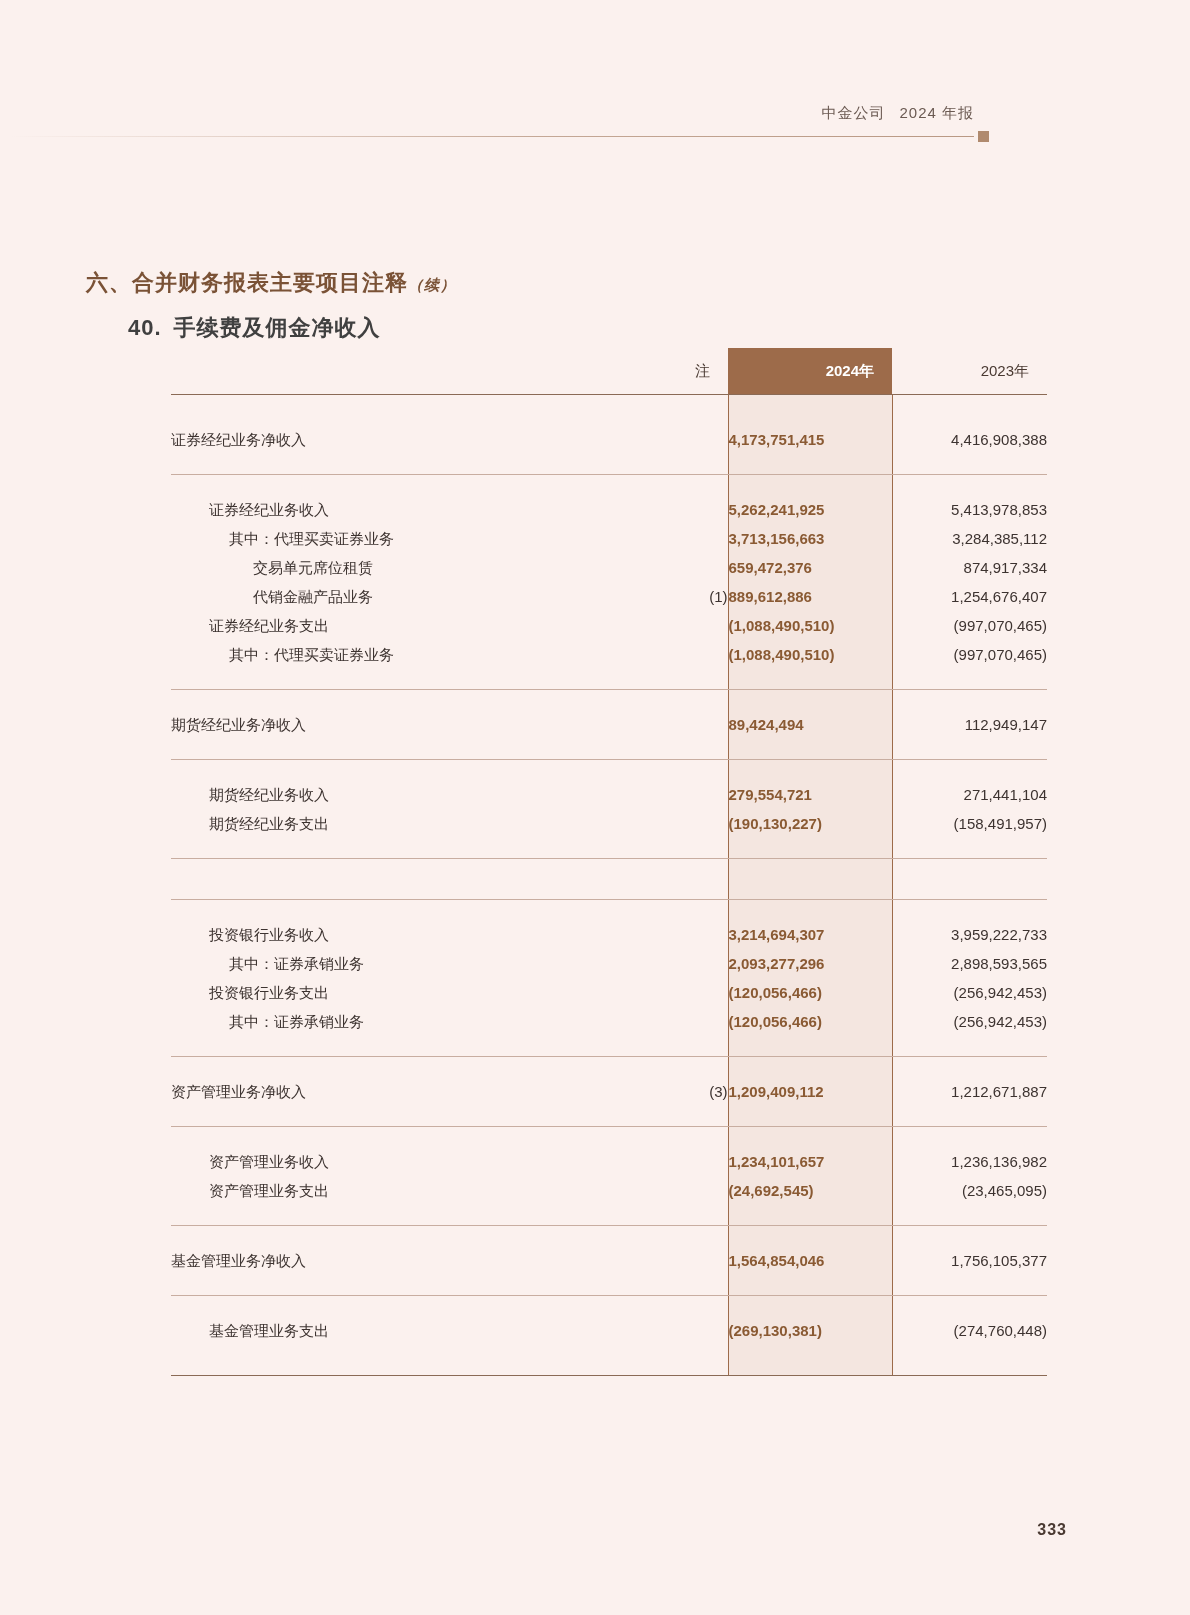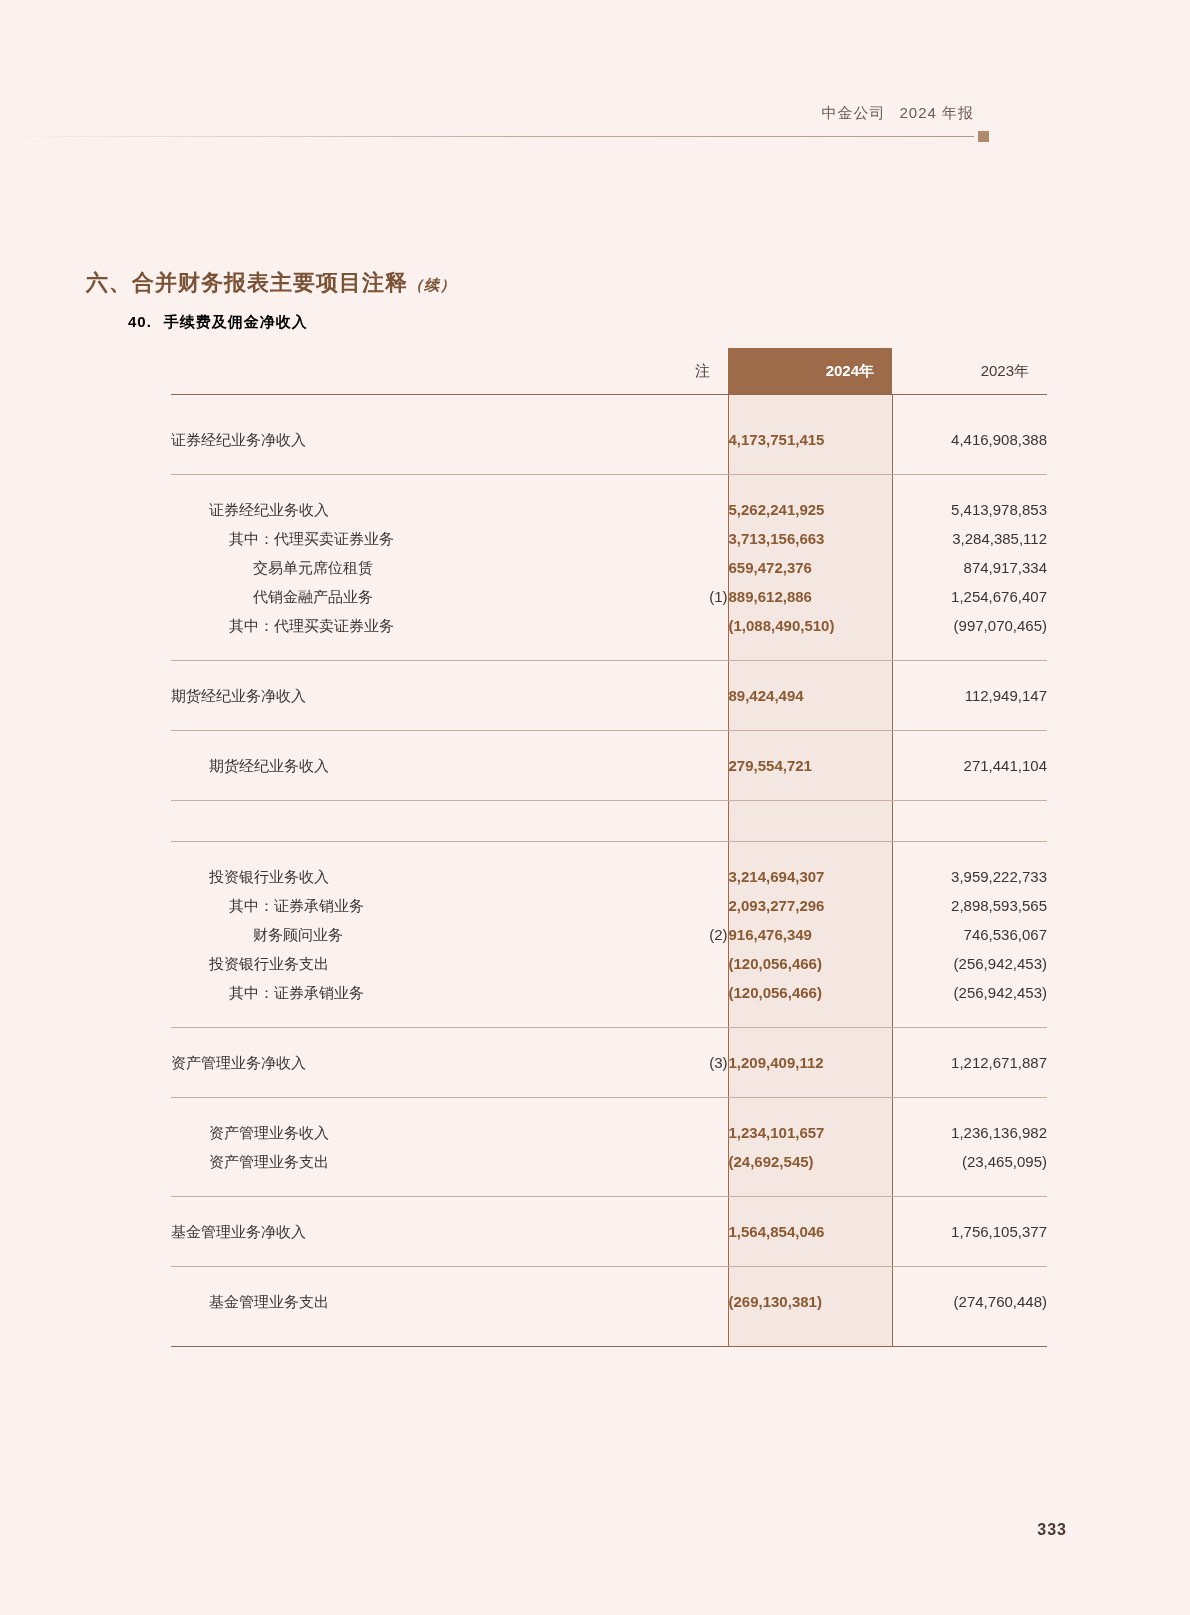--- a/index.html
+++ b/index.html
@@ -64,23 +64,23 @@
   }
   .section-title .cont {
     font-size: 15px;
     font-weight: bold;
     font-style: italic;
   }
   .sub-title {
     position: absolute;
     left: 128px;
     top: 313px;
-    font-size: 15px;
+    font-size: 22px;
     font-weight: bold;
-    color: #000000;
+    color: #404040;
     letter-spacing: 1px;
     white-space: nowrap;
   }
   .sub-title .num { margin-right: 12px; }
 
   
   .table-wrap {
     position: absolute;
     left: 171px;
     top: 348px;
@@ -269,25 +269,31 @@
           <td class="v24">659,472,376</td>
           <td class="v23">874,917,334</td>
         </tr>
         <tr class="data">
           <td class="label indent3">代销金融产品业务</td>
           <td class="note">(1)</td>
           <td class="v24">889,612,886</td>
           <td class="v23">1,254,676,407</td>
         </tr>
         <tr class="data">
-          <td class="label indent2">其中：代理买卖证券业务</td>
+          <td class="label indent1">证券经纪业务支出</td>
           <td class="note"></td>
           <td class="v24">(1,088,490,510)</td>
           <td class="v23">(997,070,465)</td>
         </tr>
+        <tr class="data">
+          <td class="label indent2">其中：代理买卖证券业务</td>
+          <td class="note"></td>
+          <td class="v24">(1,088,490,510)</td>
+          <td class="v23">(997,070,465)</td>
+        </tr>
         <tr class="spacer">
           <td></td>
           <td></td>
           <td class="v24"></td>
           <td></td>
         </tr>
         <tr class="rule-row rule-light">
           <td colspan="2"></td>
           <td style="border-left: 1.4px solid rgb(157, 107, 74); border-right: 1.4px solid rgb(157, 107, 74); background: rgba(185, 140, 110, 0.1);"></td>
           <td></td>
@@ -320,20 +326,26 @@
           <td></td>
           <td class="v24"></td>
           <td></td>
         </tr>
         <tr class="data">
           <td class="label indent1">期货经纪业务收入</td>
           <td class="note"></td>
           <td class="v24">279,554,721</td>
           <td class="v23">271,441,104</td>
         </tr>
+        <tr class="data">
+          <td class="label indent1">期货经纪业务支出</td>
+          <td class="note"></td>
+          <td class="v24">(190,130,227)</td>
+          <td class="v23">(158,491,957)</td>
+        </tr>
         <tr class="spacer">
           <td></td>
           <td></td>
           <td class="v24"></td>
           <td></td>
         </tr>
         <tr class="rule-row rule-light">
           <td colspan="2"></td>
           <td style="border-left: 1.4px solid rgb(157, 107, 74); border-right: 1.4px solid rgb(157, 107, 74); background: rgba(185, 140, 110, 0.1);"></td>
           <td></td>
@@ -365,26 +377,20 @@
           <td class="label indent1">投资银行业务收入</td>
           <td class="note"></td>
           <td class="v24">3,214,694,307</td>
           <td class="v23">3,959,222,733</td>
         </tr>
         <tr class="data">
           <td class="label indent2">其中：证券承销业务</td>
           <td class="note"></td>
           <td class="v24">2,093,277,296</td>
           <td class="v23">2,898,593,565</td>
-        </tr>
-        <tr class="data">
-          <td class="label indent3">财务顾问业务</td>
-          <td class="note">(2)</td>
-          <td class="v24">916,476,349</td>
-          <td class="v23">746,536,067</td>
         </tr>
         <tr class="data">
           <td class="label indent1">投资银行业务支出</td>
           <td class="note"></td>
           <td class="v24">(120,056,466)</td>
           <td class="v23">(256,942,453)</td>
         </tr>
         <tr class="data">
           <td class="label indent2">其中：证券承销业务</td>
           <td class="note"></td>

